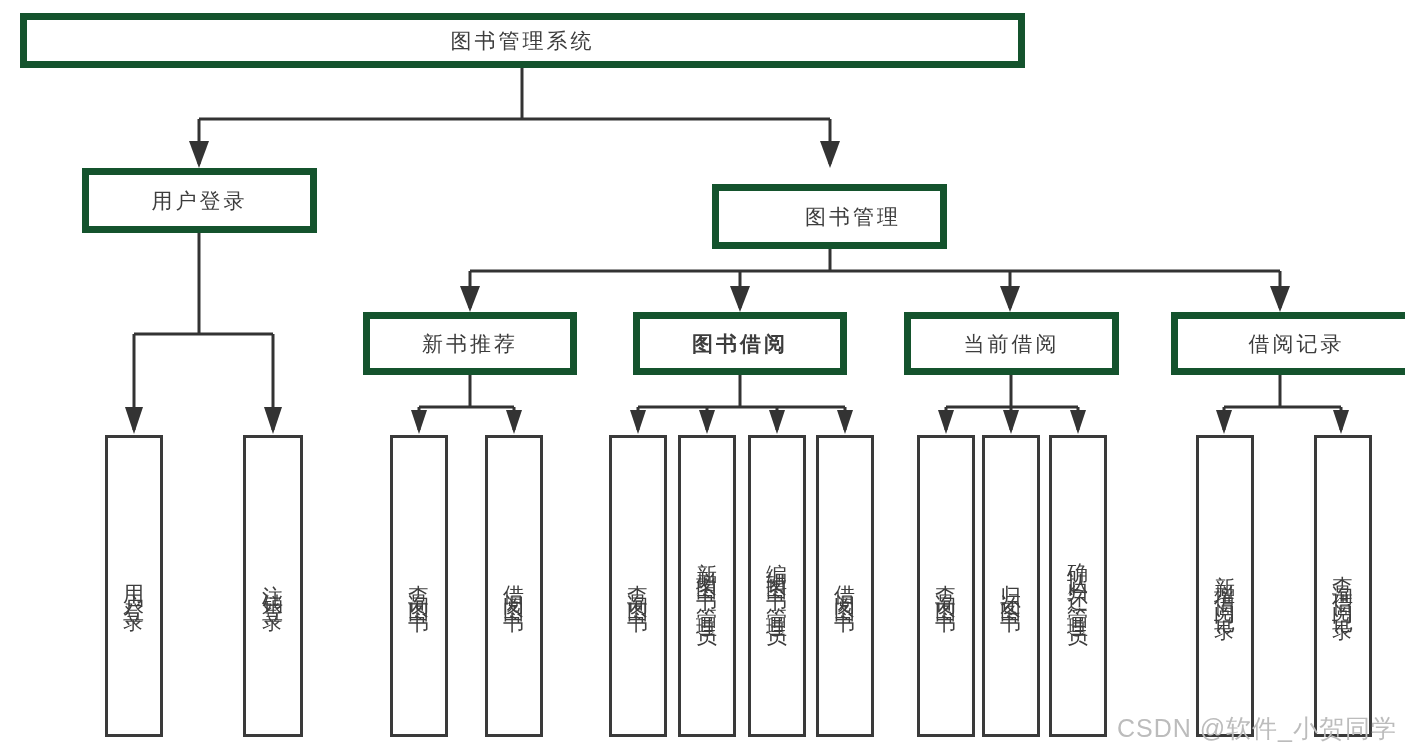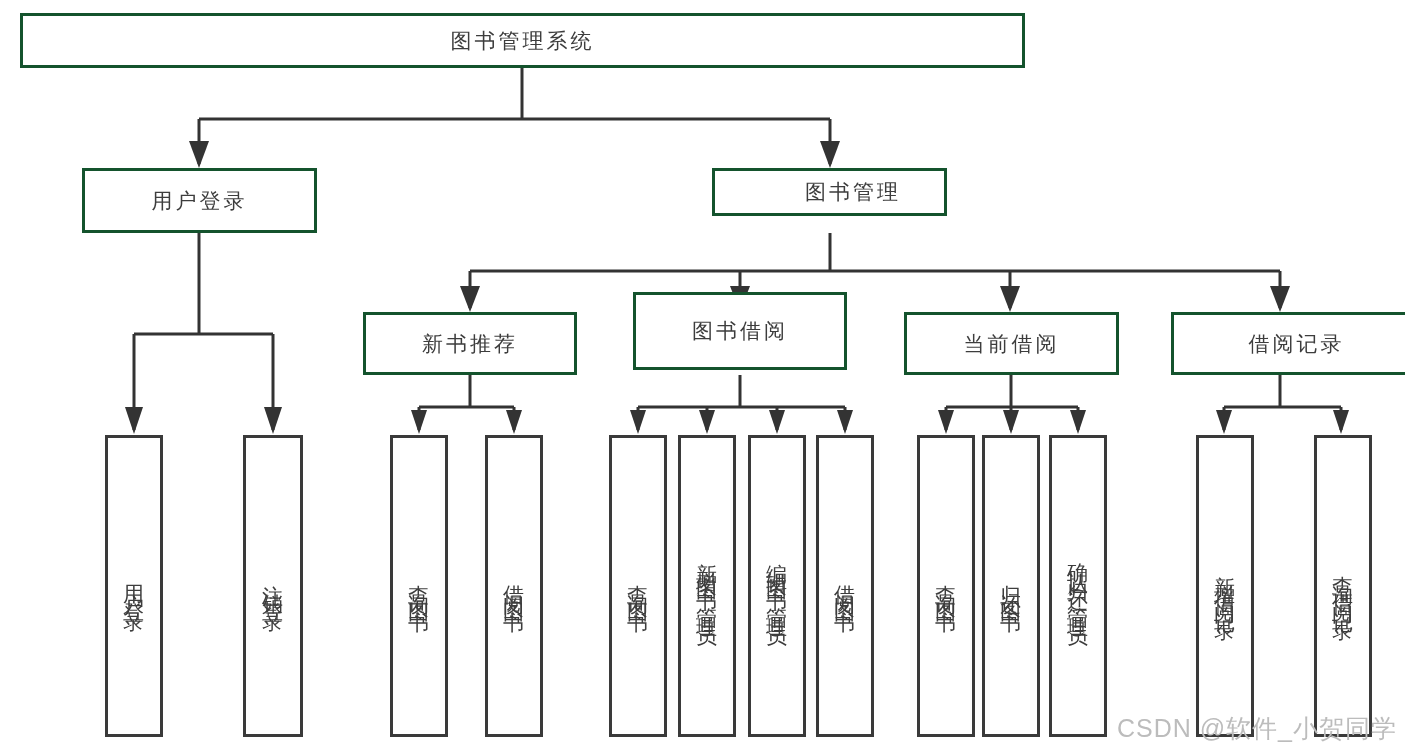--- a/index.html
+++ b/index.html
@@ -12,21 +12,21 @@
     overflow: hidden;
   }
   .connector-layer {
     position: absolute;
     left: 0; top: 0;
     width: 1405px; height: 747px;
   }
   .node {
     position: absolute;
     box-sizing: border-box;
-    border: 3px solid #14532d;
+    border: 7px solid #14532d;
     background: #ffffff;
     display: flex;
     align-items: center;
     justify-content: center;
     font-size: 21px;
     color: #3d3d3d;
     letter-spacing: 3px;
     white-space: nowrap;
   }
   .leaf {
@@ -119,24 +119,24 @@
     <line x1="1224" y1="407" x2="1341" y2="407"></line>
     <line x1="1224" y1="407" x2="1224" y2="430"></line>
     <line x1="1341" y1="407" x2="1341" y2="430"></line>
     <polygon points="1216,410 1232,410 1224,434" stroke="none"></polygon>
     <polygon points="1333,410 1349,410 1341,434" stroke="none"></polygon>
   </svg>
 
   <div class="node" style="left:20px; top:13px; width:1005px; height:55px;">图书管理系统</div>
 
   <div class="node" style="left:82px; top:168px; width:235px; height:65px;">用户登录</div>
-  <div class="node" style="left:712px; top:168px; width:235px; height:48px;padding-left:47px;">图书管理</div>
+  <div class="node" style="left:712px; top:184px; width:235px; height:65px;padding-left:47px;">图书管理</div>
 
   <div class="node" style="left:363px; top:312px; width:214px; height:63px;">新书推荐</div>
-  <div class="node" style="left:633px; top:292px; width:214px; height:78px;">图书借阅</div>
+  <div class="node" style="left:633px; top:312px; width:214px; height:63px;font-weight:bold;">图书借阅</div>
   <div class="node" style="left:904px; top:312px; width:215px; height:63px;">当前借阅</div>
   <div class="node" style="left:1171px; top:312px; width:251px; height:63px;">借阅记录</div>
 
   <div class="leaf" style="left:105px; top:435px; width:58px; height:302px;">
     <span>用户登录</span>
   </div>
   <div class="leaf" style="left:243px; top:435px; width:60px; height:302px;">
     <span>注销登录</span>
   </div>
 

